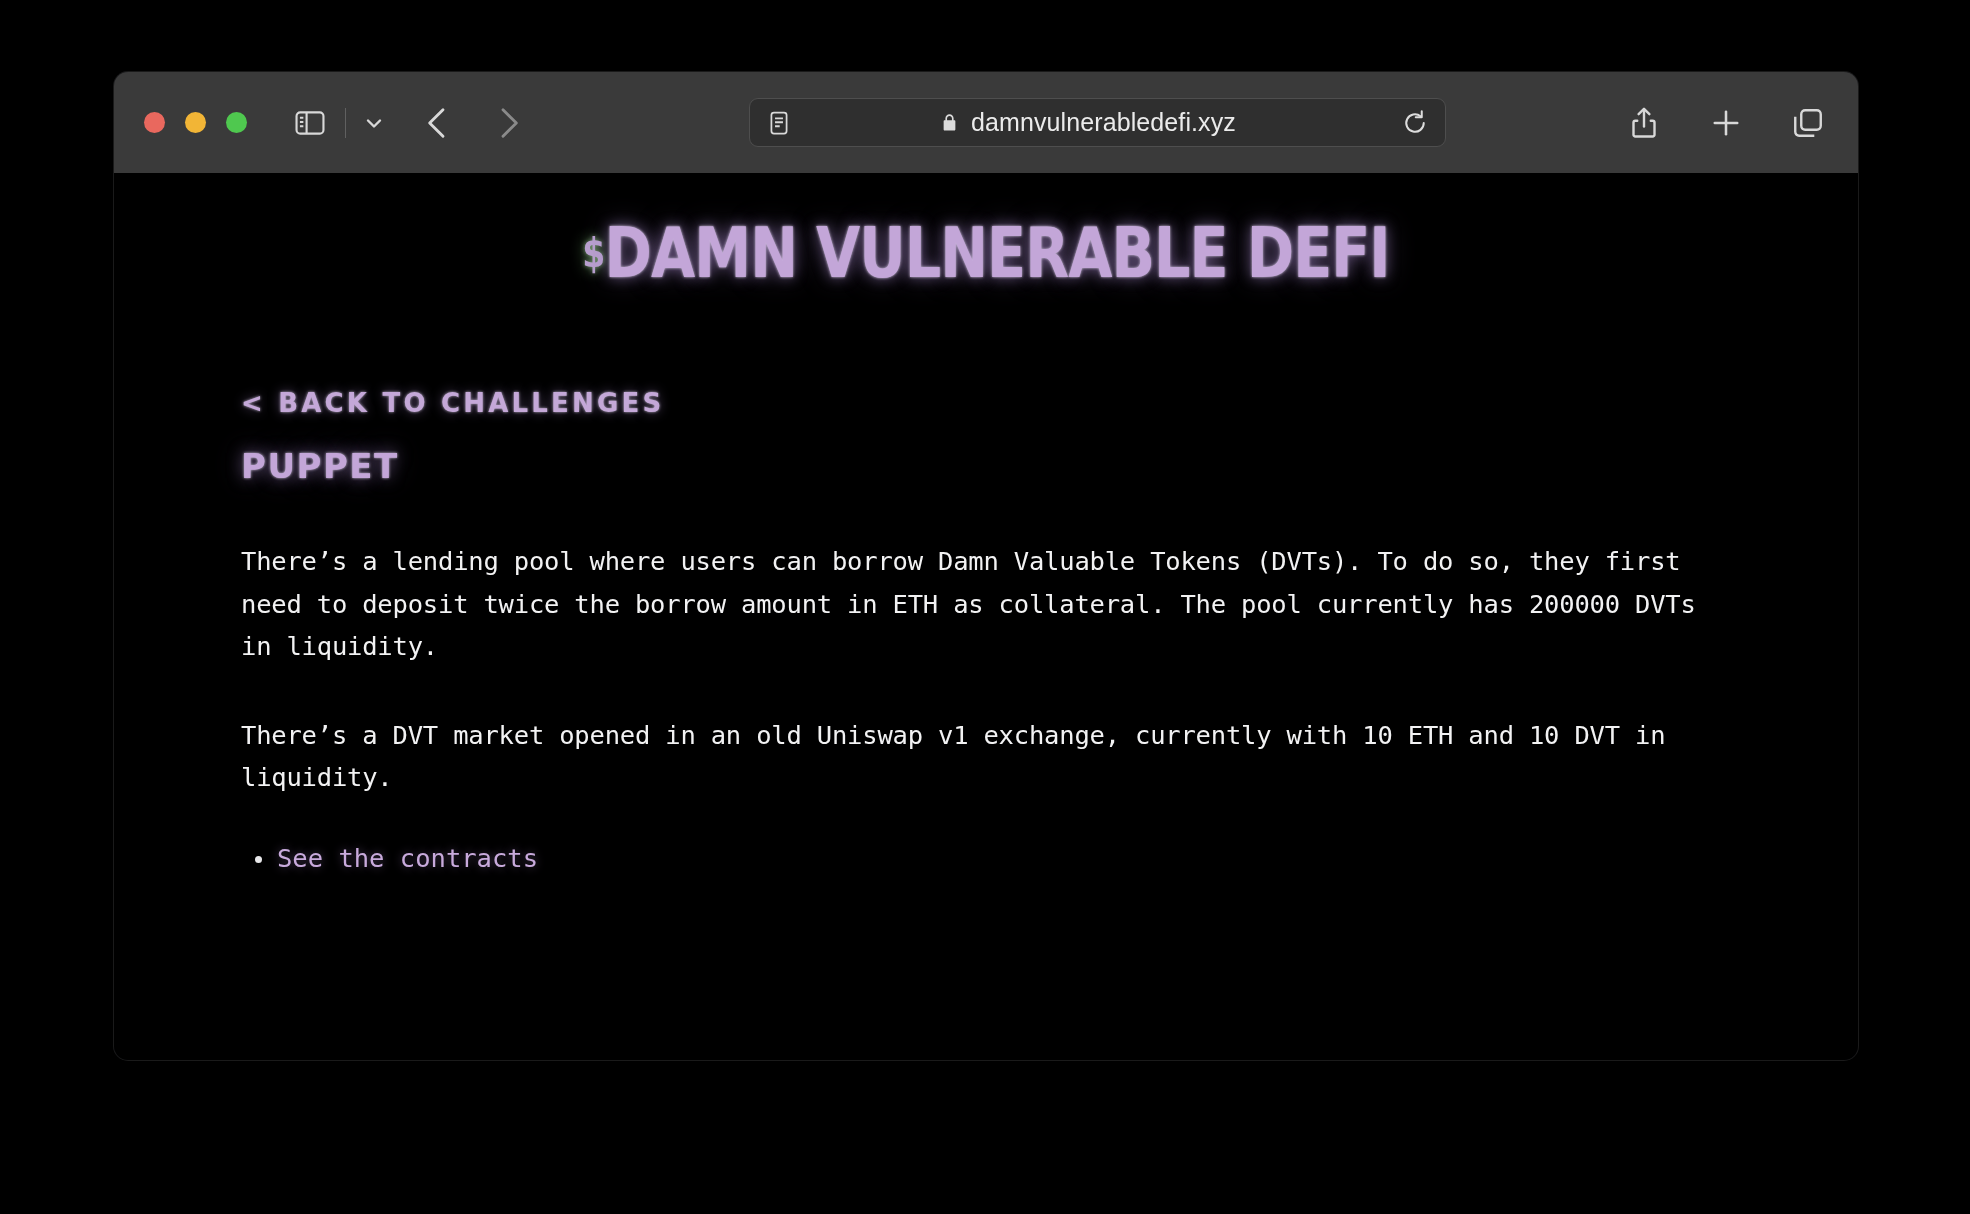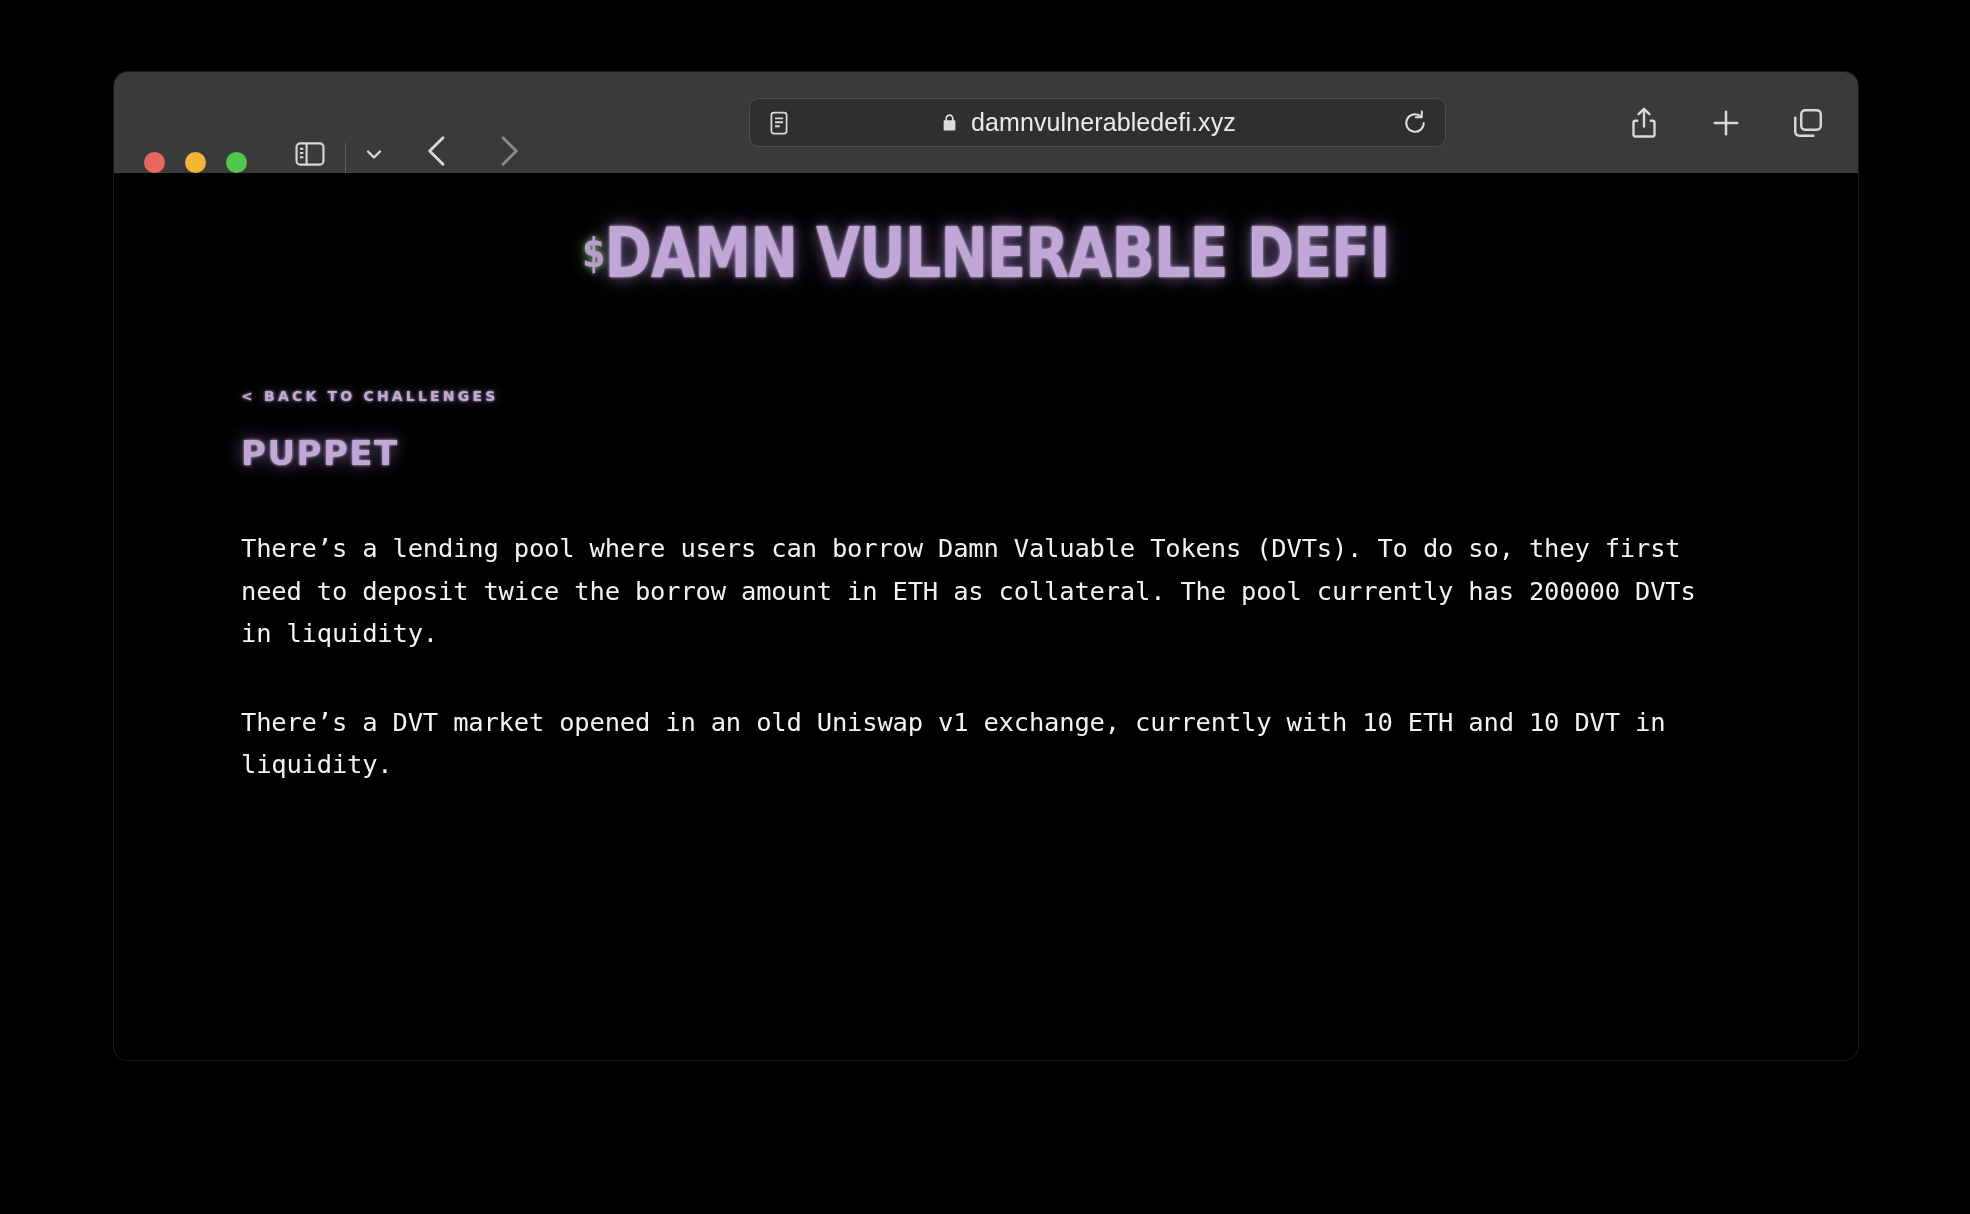--- a/index.html
+++ b/index.html
@@ -29,21 +29,21 @@
     display: flex;
     flex-direction: column;
   }
 
   
   .toolbar {
     height: 101px;
     flex: 0 0 101px;
     background: #3a3a3a;
     display: flex;
-    align-items: flex-end;
+    align-items: center;
     padding: 0 26px 0 30px;
     box-sizing: border-box;
     position: relative;
   }
 
   .traffic-lights {
     display: flex;
     align-items: center;
     gap: 20px;
     margin-right: 44px;
@@ -168,21 +168,21 @@
     padding: 0 0 0 0;
     margin: 0 auto;
     width: 1490px;
   }
 
   .back-link {
     display: inline-block;
     margin-top: 100px;
     font-family: "DejaVu Sans", sans-serif;
     font-weight: 700;
-    font-size: 14px;
+    font-size: 26px;
     letter-spacing: 3.2px;
     color: #c4a8d8;
     text-decoration: none;
     text-shadow:
       0 0 3px rgba(225,210,240,0.8),
       0 0 12px rgba(170,140,205,0.5);
     cursor: pointer;
   }
 
   .challenge-title {
@@ -337,17 +337,20 @@
     <div class="content">
 
       <a class="back-link" href="#">&lt; BACK TO CHALLENGES</a>
 
       <h2 class="challenge-title">PUPPET</h2>
 
       <p class="body-text p1">There’s a lending pool where users can borrow Damn Valuable Tokens (DVTs). To do so, they first need to deposit twice the borrow amount in ETH as collateral. The pool currently has 200000 DVTs in liquidity.</p>
       <p class="body-text">There’s a DVT market opened in an old Uniswap v1 exchange, currently with 10 ETH and 10 DVT in liquidity.</p>
 
       <ul class="link-list">
+        <li>
+          <a href="#">See the contracts</a>
+        </li>
       </ul>
 
     </div>
   </div>
 </div>
 
 </body></html>

